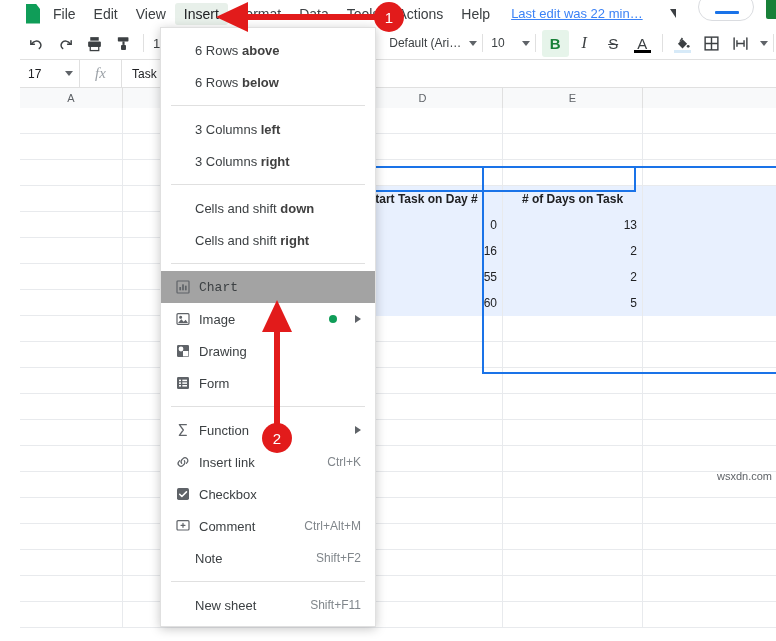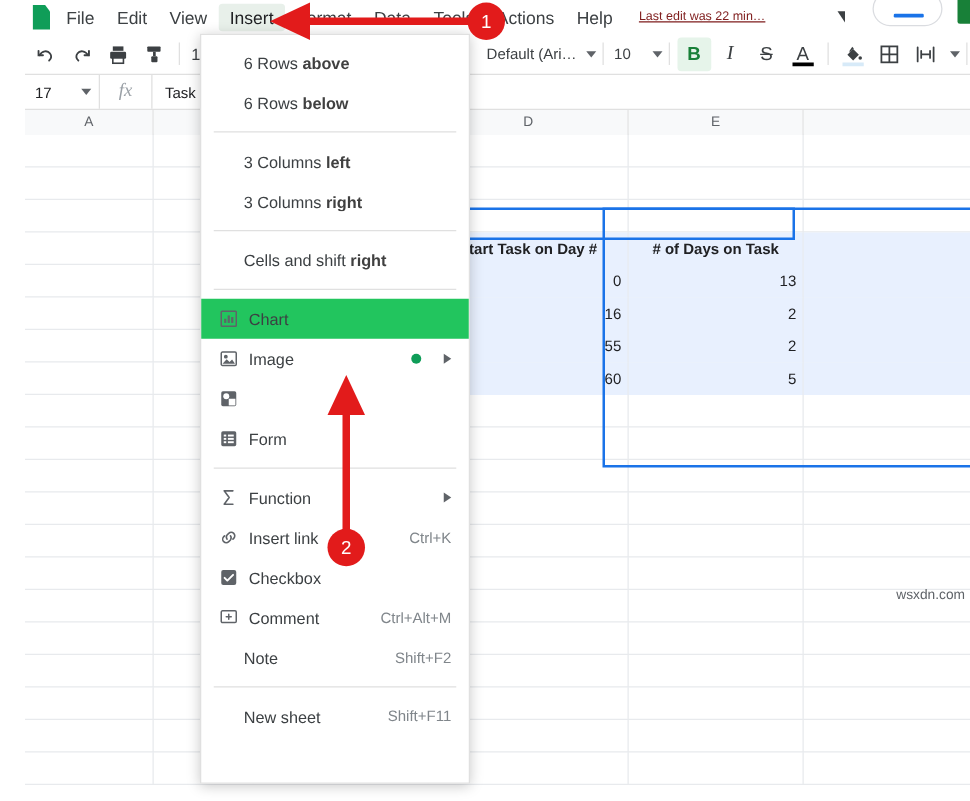--- a/index.html
+++ b/index.html
@@ -25,21 +25,21 @@
     background: #0f9d58; flex: 0 0 auto;
     clip-path: polygon(0 0, 70% 0, 100% 28%, 100% 100%, 0 100%);
   }
   .menu-item {
     font-size: 14px; color: #3c4043;
     padding: 3px 9px; border-radius: 3px;
     cursor: default;
   }
   .menu-item.active { background: #e8f0ea; color: #202124; }
   .last-edit {
-    font-size: 10px; color: #7f1d1d;
+    font-size: 13px; color: #3b82f6;
     text-decoration: underline;
     margin-left: 12px;
   }
   .tr-icons {
     position: absolute; right: 0; top: 0; height: 27px;
     display: flex; align-items: center;
   }
   .caret-tiny {
     width: 0; height: 0; margin-right: 22px;
     border-left: 6px solid transparent;
@@ -139,21 +139,21 @@
     position: absolute; left: 140px; top: 27px; width: 216px; height: 600px;
     background: #fff; border: 1px solid #e0e0e0;
     box-shadow: 0 2px 10px rgba(0,0,0,0.22);
     padding: 6px 0; z-index: 30;
   }
   .mrow {
     height: 32px; display: flex; align-items: center;
     padding: 0 14px 0 10px; font-size: 13px; color: #3c4043;
     white-space: nowrap; position: relative;
   }
-  .mrow.hl { background: #22c55e; }
+  .mrow.hl { background: #a3a3a3; font-family: Liberation Mono, monospace; }
   .mrow .mico {
     width: 24px; flex: 0 0 auto; display: flex; align-items: center;
     justify-content: center; color: #5f6368; margin-right: 4px;
   }
   .mrow .mlabel { flex: 1 1 auto; overflow: hidden; }
   .mrow .mlabel b { font-weight: bold; color: #404040; }
   .mrow .maccel { color: #80868b; font-size: 12px; margin-left: 14px; }
   .mrow .marrow {
     width: 0; height: 0; margin-left: 10px;
     border-top: 4px solid transparent; border-bottom: 4px solid transparent;
@@ -484,20 +484,23 @@
       </div>
       <div class="msep"></div>
       <div class="mrow ind-pad">
         <span class="mlabel"><span>3 Columns </span><b>left</b></span>
       </div>
       <div class="mrow ind-pad">
         <span class="mlabel"><span>3 Columns </span><b>right</b></span>
       </div>
       <div class="msep"></div>
       <div class="mrow ind-pad">
+        <span class="mlabel"><span>Cells and shift </span><b>down</b></span>
+      </div>
+      <div class="mrow ind-pad">
         <span class="mlabel"><span>Cells and shift </span><b>right</b></span>
       </div>
       <div class="msep"></div>
       <div class="mrow hl">
         <span class="mico">
           <svg width="16" height="16" viewBox="0 0 24 24" fill="none" stroke="#5f6368" stroke-width="1.8">
             <rect x="3" y="3" width="18" height="18" rx="1"></rect>
             <rect x="6.5" y="12" width="2.6" height="5" fill="#5f6368" stroke="none"></rect>
             <rect x="10.7" y="8" width="2.6" height="9" fill="#5f6368" stroke="none"></rect>
             <rect x="14.9" y="10" width="2.6" height="7" fill="#5f6368" stroke="none"></rect>
@@ -518,20 +521,21 @@
         <span class="marrow"></span>
       </div>
       <div class="mrow">
         <span class="mico">
           <svg width="16" height="16" viewBox="0 0 24 24">
             <rect x="3" y="3" width="18" height="18" rx="2" fill="#5f6368"></rect>
             <circle cx="9" cy="9" r="3.6" fill="#fff"></circle>
             <rect x="12" y="12" width="8" height="8" fill="#fff"></rect>
           </svg>
         </span>
+        <span class="mlabel"><span>Drawing</span></span>
       </div>
       <div class="mrow">
         <span class="mico">
           <svg width="16" height="16" viewBox="0 0 24 24">
             <rect x="3" y="3" width="18" height="18" rx="2" fill="#5f6368"></rect>
             <rect x="6" y="7" width="3" height="2.3" fill="#fff"></rect>
             <rect x="11" y="7" width="7" height="2.3" fill="#fff"></rect>
             <rect x="6" y="11" width="3" height="2.3" fill="#fff"></rect>
             <rect x="11" y="11" width="7" height="2.3" fill="#fff"></rect>
             <rect x="6" y="15" width="3" height="2.3" fill="#fff"></rect>

